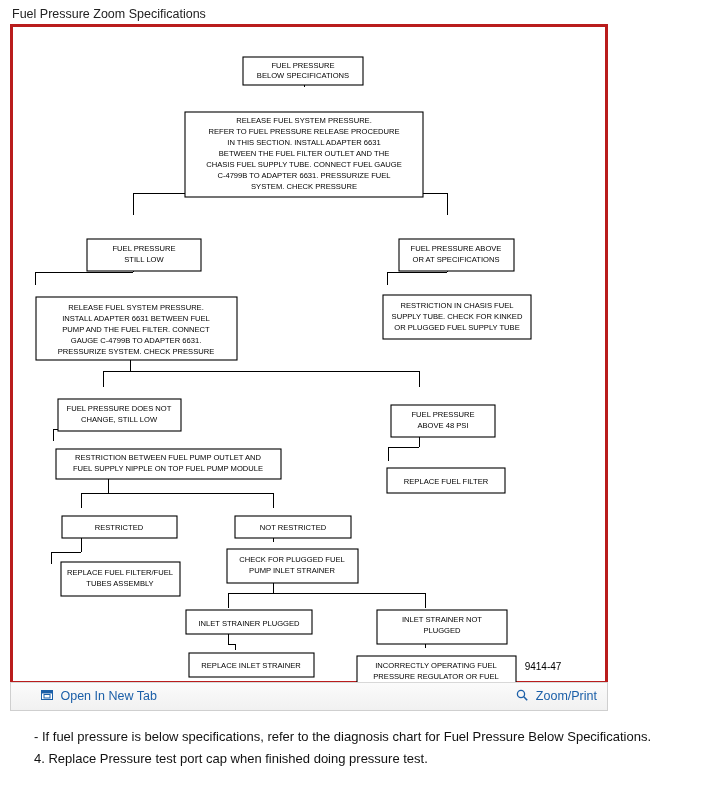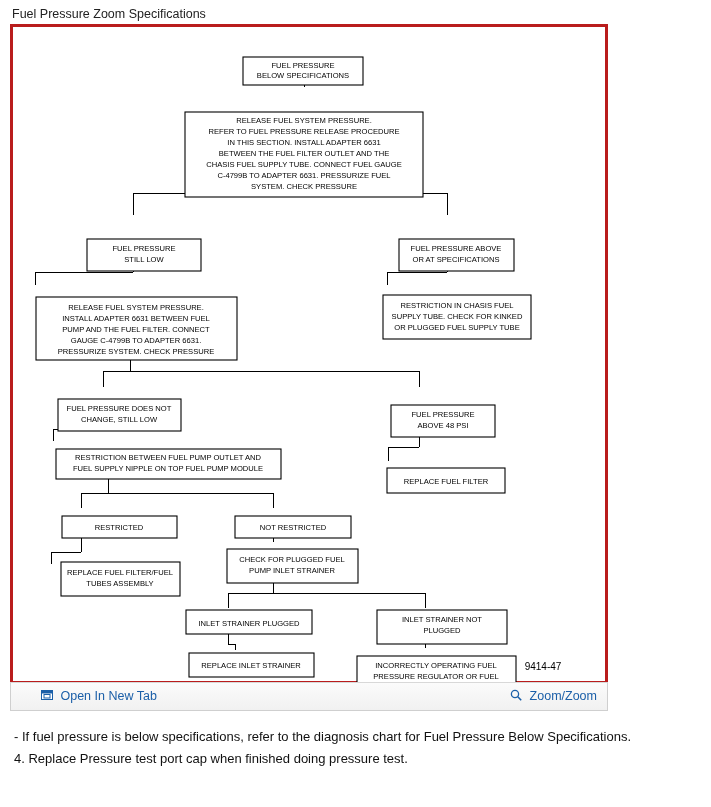--- a/index.html
+++ b/index.html
@@ -71,20 +71,21 @@
     left: 0;
     top: 726px;
     width: 711px;
   }
   .note-line {
     font-size: 13px;
     color: #111111;
     padding-left: 14px;
     line-height: 22px;
     white-space: nowrap;
+    margin-left: 20px;
   }
   .note-line.second { }
   svg text {
     font-family: "Liberation Sans", sans-serif;
     fill: #000000;
   }
   .fig-id {
     font-size: 10px;
   }
 </style>
@@ -222,21 +223,21 @@
       </span>
       <span>Open In New Tab</span>
     </a>
     <a class="footer-link right" href="#">
       <span class="footer-icon">
         <svg width="12" height="12" viewBox="0 0 12 12">
           <circle cx="5" cy="5" r="3.6" fill="none" stroke="#1b5fa8" stroke-width="1.3"></circle>
           <line x1="7.8" y1="7.8" x2="11.2" y2="11.2" stroke="#1b5fa8" stroke-width="1.6"></line>
         </svg>
       </span>
-      <span>Zoom/Zoom</span>
+      <span>Zoom/Print</span>
     </a>
   </div>
 
   <div class="note-area">
     <div class="note-line">-  If fuel pressure is below specifications, refer to the diagnosis chart for Fuel Pressure Below Specifications.</div>
     <div class="note-line second">4. Replace Pressure test port cap when finished doing pressure test.</div>
   </div>
 
 </div>
 

